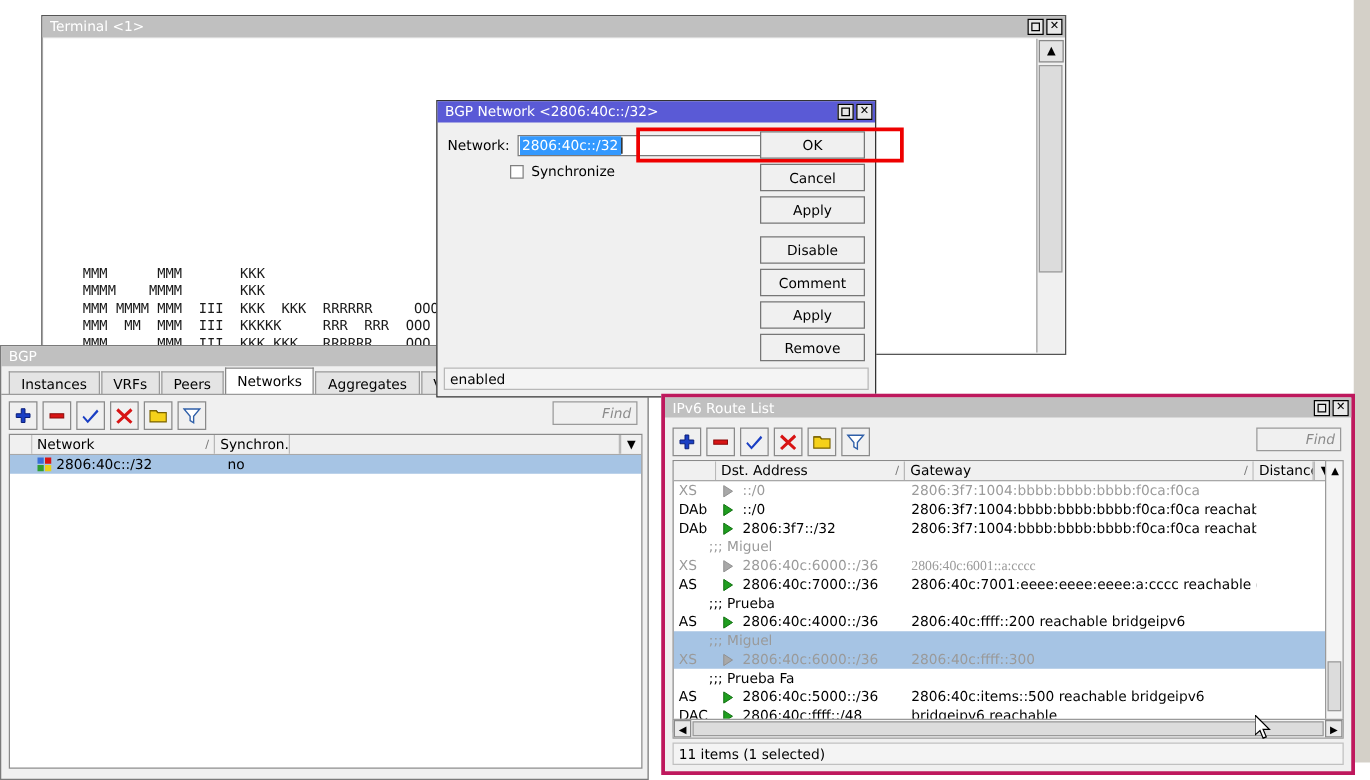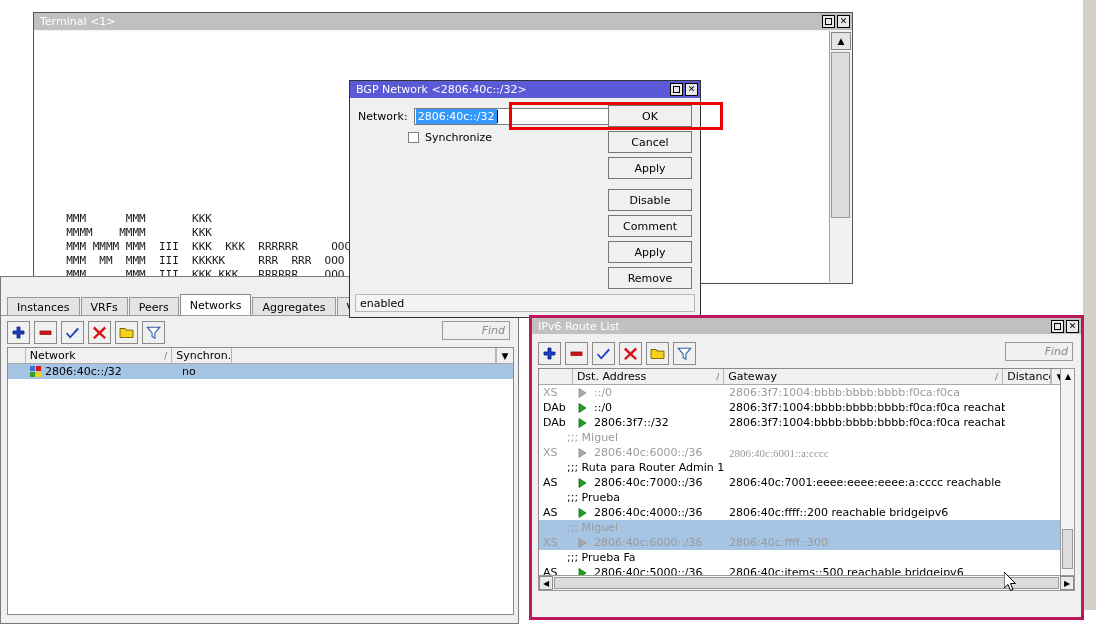--- a/index.html
+++ b/index.html
@@ -214,20 +214,23 @@
   MMM  MM  MMM  III  KKKKK     RRR  RRR  OOO
   MMM      MMM  III  KKK KKK   RRRRRR    OOO</pre>
     </div>
     <div class="term-scroll">
       <div class="sb-arrow">▲</div>
       <div class="sb-thumb-v"></div>
     </div>
   </div>
 
   <div class="win" id="bgp-window">
+    <div class="titlebar inactive">
+      <span class="ttl">BGP</span>
+    </div>
     <div class="tabs" id="bgp-tabs">
         <div class="tab">
           <span>Instances</span>
         </div>
         <div class="tab">
           <span>VRFs</span>
         </div>
         <div class="tab">
           <span>Peers</span>
         </div>
@@ -483,23 +486,20 @@
                 <svg width="9" height="10" viewBox="0 0 9 10">
                   <polygon points="1,0.5 8,5 1,9.5" fill="#a8a8a8" stroke="#909090" stroke-width="0.8"></polygon>
                 </svg>
               </span>
               <span style="margin-left: 6px;">2806:40c:6000::/36</span>
             </div>
             <div class="td dim" style="width: 280px; font-family: Liberation Serif, serif;">2806:40c:6001::a:cccc</div>
             <div class="td" style="width: 48px;"></div>
           </div>
           <div class="trow">
-            <div class="cmt" style="flex: 1 1 0%;">;;; Ruta para Router Admin 1</div>
-          </div>
-          <div class="trow">
             <div class="td flag">AS</div>
             <div class="td" style="width: 152px;">
               <span class="rt-arrow">
                 <svg width="9" height="10" viewBox="0 0 9 10">
                   <polygon points="1,0.5 8,5 1,9.5" fill="#1f9e1f" stroke="#117011" stroke-width="0.8"></polygon>
                 </svg>
               </span>
               <span style="margin-left: 6px;">2806:40c:7000::/36</span>
             </div>
             <div class="td" style="width: 280px;">2806:40c:7001:eeee:eeee:eeee:a:cccc reachable ether8</div>
@@ -574,19 +574,22 @@
       <div class="rt-vthumb"></div>
       <div class="sbsq" style="position:absolute;bottom:0;left:0;border:none;background:transparent;">▼</div>
     </div>
 
     <div class="rt-hscroll">
       <div class="sbsq">◀</div>
       <div class="rt-hthumb" style="flex:1;margin:0 1px;"></div>
       <div class="sbsq">▶</div>
     </div>
 
+    <div class="statusbar">
+      <span>11 items (1 selected)</span>
+    </div>
   </div>
 
   <svg class="cursor-arrow" viewBox="0 0 14 20">
     <polygon points="0,0 0,16 4,12.5 6.5,18.5 9,17.5 6.5,11.5 11.5,11.5" fill="#ffffff" stroke="#000" stroke-width="1"></polygon>
   </svg>
 
 </div>
 
 </body></html>

